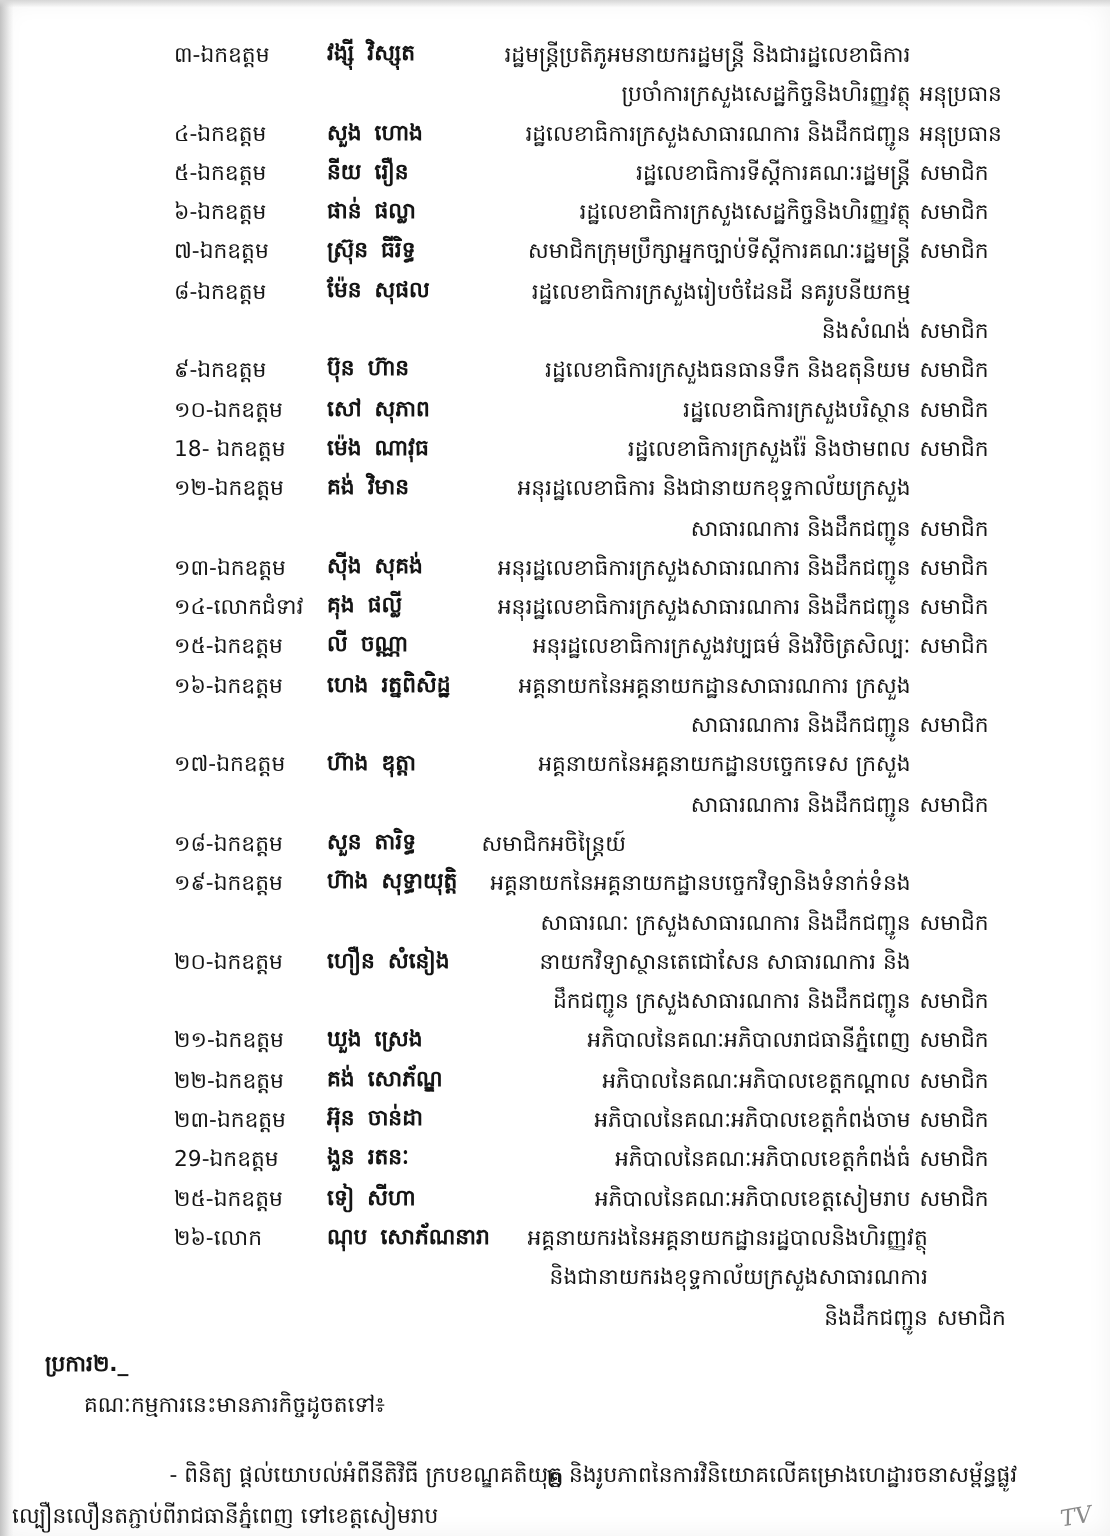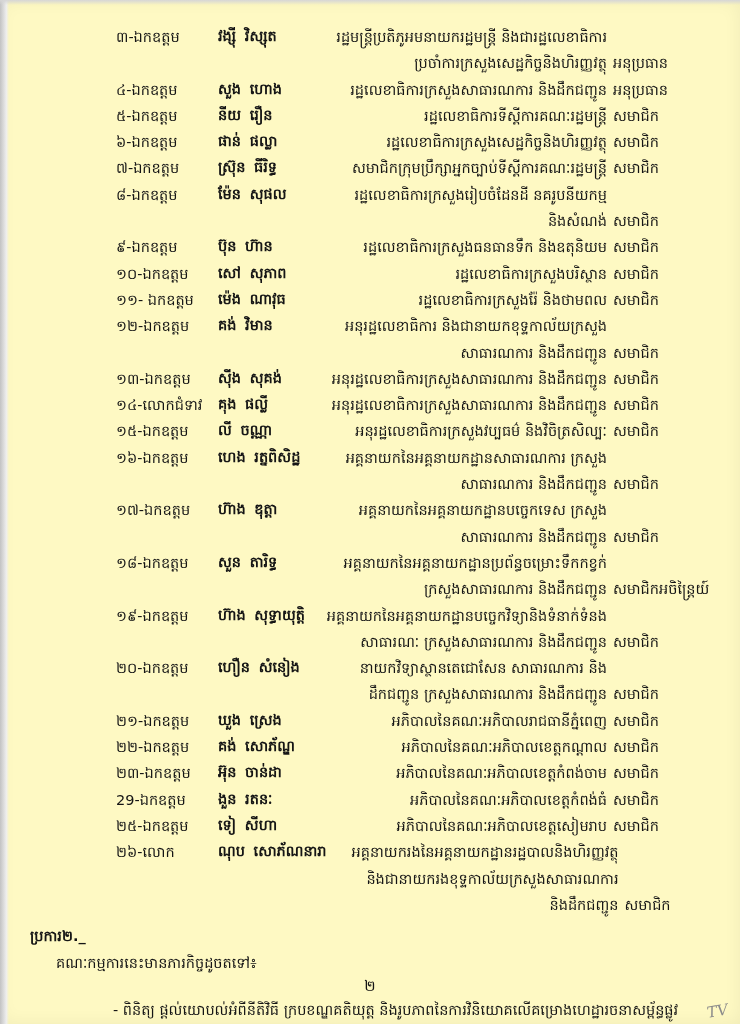--- a/index.html
+++ b/index.html
@@ -1,20 +1,20 @@
 <!DOCTYPE html>
 <html><head>
 <meta charset="utf-8">
 <style>
   html,body{margin:0;padding:0;background:#e8e8e8;}
   .page{
     position:relative;
     width:740px;height:1024px;
     margin:0 auto;
-    background:#fef9c3;
+    background:#ffffff;
     color:#151515;
     font-family:"DejaVu Sans",sans-serif;
     overflow:hidden;
     box-shadow:inset 0 0 18px rgba(0,0,0,.06);
   }
   
   .scan-edge-left{position:absolute;left:0;top:0;bottom:0;width:9px;
     background:linear-gradient(90deg,#c2c2c2,#eeeeee 70%,rgba(250,250,250,0));}
   .scan-edge-top{position:absolute;left:0;top:0;right:0;height:5px;
     background:linear-gradient(180deg,#d6d6d6,rgba(250,250,250,0));}
@@ -106,21 +106,21 @@
       </div>
       <div class="row">
         <div class="c-num">១០-ឯកឧត្តម</div>
         <div class="c-name">សៅ សុភាព</div>
         <div class="c-desc">
           <span class="desc-line">រដ្ឋលេខាធិការក្រសួងបរិស្ថាន</span>
         </div>
         <div class="c-role">សមាជិក</div>
       </div>
       <div class="row">
-        <div class="c-num">១១- ឯកឧត្តម</div>
+        <div class="c-num">18- ឯកឧត្តម</div>
         <div class="c-name">ម៉េង ណាវុធ</div>
         <div class="c-desc">
           <span class="desc-line">រដ្ឋលេខាធិការក្រសួងរ៉ែ និងថាមពល</span>
         </div>
         <div class="c-role">សមាជិក</div>
       </div>
       <div class="row">
         <div class="c-num">១២-ឯកឧត្តម</div>
         <div class="c-name">គង់ វិមាន</div>
         <div class="c-desc">
@@ -167,24 +167,20 @@
         <div class="c-name">ហ៊ាង ឌុត្តា</div>
         <div class="c-desc">
           <span class="desc-line">អគ្គនាយកនៃអគ្គនាយកដ្ឋានបច្ចេកទេស ក្រសួង</span>
           <span class="desc-line">សាធារណការ និងដឹកជញ្ជូន</span>
         </div>
         <div class="c-role">សមាជិក</div>
       </div>
       <div class="row">
         <div class="c-num">១៨-ឯកឧត្តម</div>
         <div class="c-name">សួន តារិទ្ធ</div>
-        <div class="c-desc">
-          <span class="desc-line">អគ្គនាយកនៃអគ្គនាយកដ្ឋានប្រព័ន្ធចម្រោះទឹកកខ្វក់</span>
-          <span class="desc-line">ក្រសួងសាធារណការ និងដឹកជញ្ជូន</span>
-        </div>
         <div class="c-role">សមាជិកអចិន្ត្រៃយ៍</div>
       </div>
       <div class="row">
         <div class="c-num">១៩-ឯកឧត្តម</div>
         <div class="c-name">ហ៊ាង សុទ្ធាយុត្តិ</div>
         <div class="c-desc">
           <span class="desc-line">អគ្គនាយកនៃអគ្គនាយកដ្ឋានបច្ចេកវិទ្យានិងទំនាក់ទំនង</span>
           <span class="desc-line">សាធារណៈ ក្រសួងសាធារណការ និងដឹកជញ្ជូន</span>
         </div>
         <div class="c-role">សមាជិក</div>

